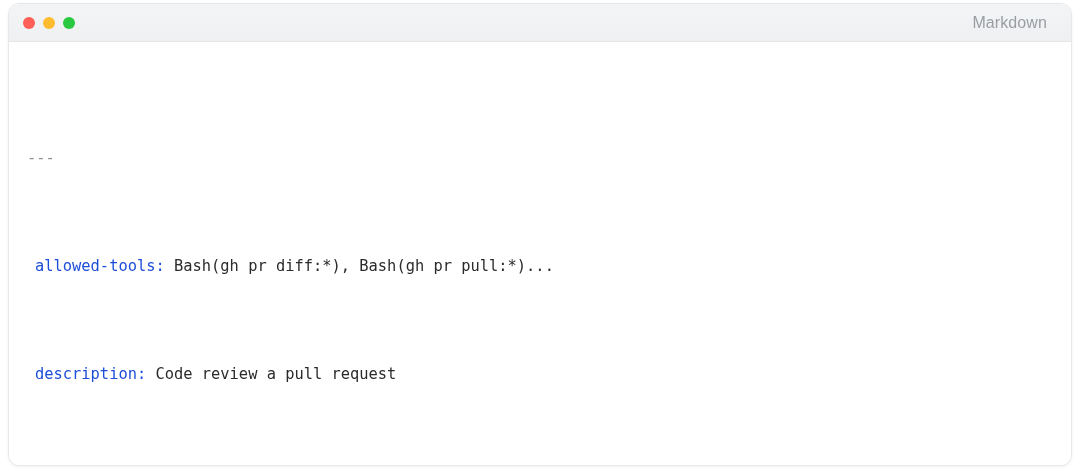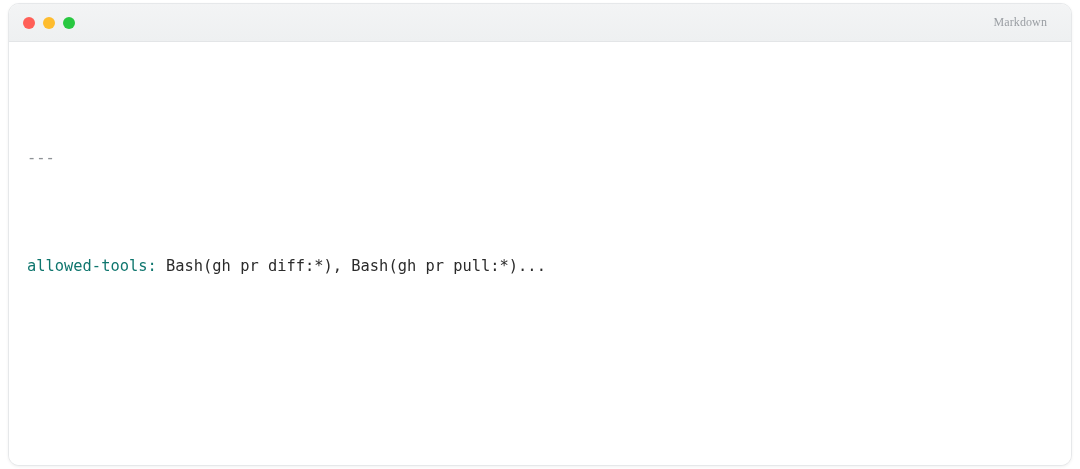--- a/index.html
+++ b/index.html
@@ -50,22 +50,22 @@
     border-radius: 50%;
     display: block;
   }
   .light.red    { background: #ff5f57; }
   .light.yellow { background: #febc2e; }
   .light.green  { background: #28c840; }
 
   .title-right {
     margin-left: auto;
     margin-right: 24px;
-    font-family: Liberation Serif, serif;
-    font-size: 12px;
+    font-family: Liberation Sans, sans-serif;
+    font-size: 16px;
     color: #9a9ea3;
     letter-spacing: 0.1px;
   }
 
   .content {
     position: relative;
     background: #ffffff;
     height: 424px;
     padding: 22px 0 0 18px;
     box-sizing: border-box;
@@ -78,21 +78,22 @@
     color: #2b2b2b;
     white-space: pre;
   }
 
   .line { height: 27px; white-space: pre; }
 
   .hr-dashes {
     color: #8e9296;
   }
   .yaml-key {
-    color: #0f766e;
+    color: #1d4ed8;
+    margin-left: 8px;
   }
   .yaml-val {
     color: #2b2b2b;
   }
 </style>
 </head>
 <body>
 
 <div class="window">
 
@@ -105,20 +106,21 @@
     <div class="title-right">Markdown</div>
   </div>
 
   <div class="content">
     <div class="code">
 
       <div class="line hr-dashes">---</div>
 
       <div class="line"><span class="yaml-key">allowed-tools:</span><span class="yaml-val"> Bash(gh pr diff:*), Bash(gh pr pull:*)...</span></div>
 
+      <div class="line"><span class="yaml-key">description:</span><span class="yaml-val"> Code review a pull request</span></div>
 
       
 
       
 
       
 
       
 
       

